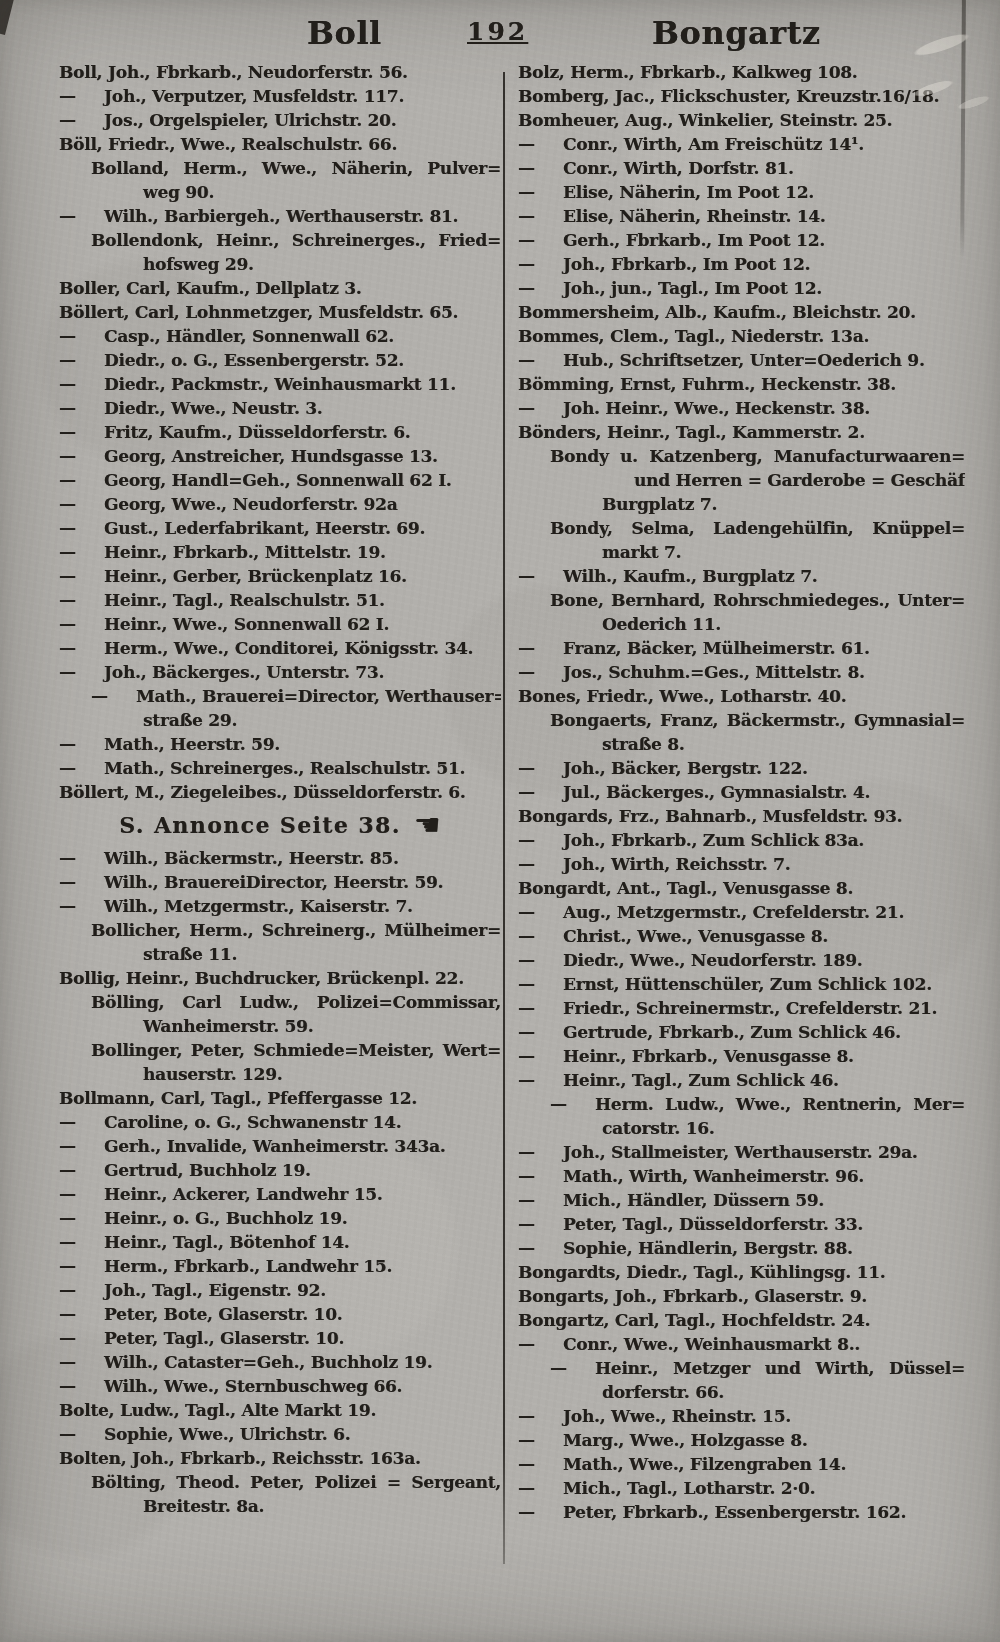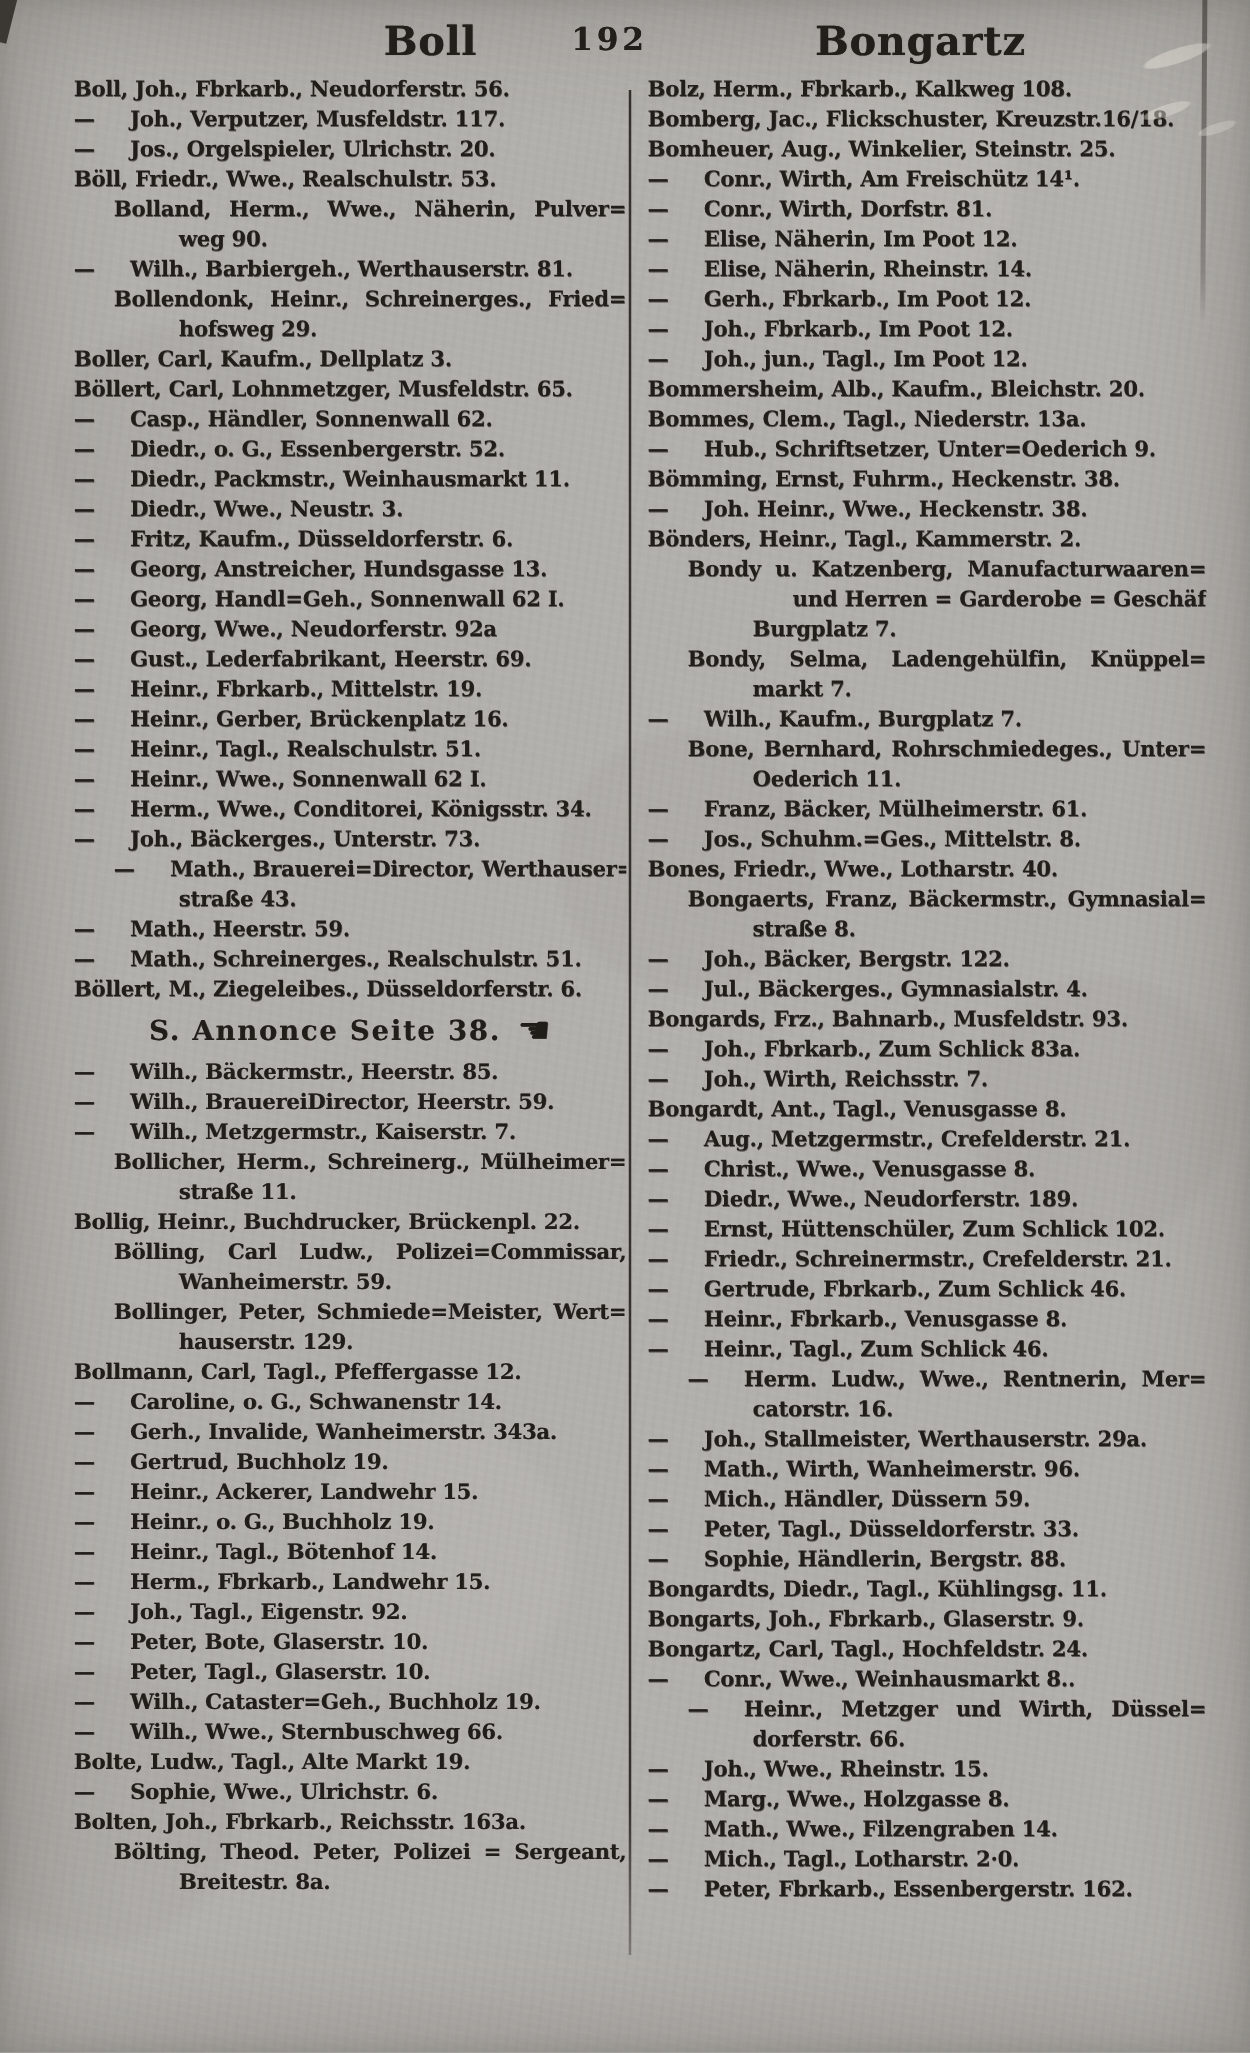--- a/index.html
+++ b/index.html
@@ -22,22 +22,22 @@
     font-family:"DejaVu Serif","Liberation Serif",serif;
     color:var(--ink);
   }
   .vignette{position:absolute;inset:0;pointer-events:none;z-index:6;
     box-shadow:inset 0 0 95px rgba(56,52,46,.33), inset 0 0 16px rgba(70,66,60,.15);}
   
   .htitle{position:absolute;top:14px;font-size:32px;font-weight:700;letter-spacing:.5px;
     text-shadow:0 0 .6px rgba(25,22,18,.8);}
   .htitle.left{left:307px;}
   .htitle.right{left:652px;}
-  .pagenum{position:absolute;top:17px;left:457px;font-size:25px;font-weight:700;letter-spacing:3px;
-    text-shadow:0 0 .5px rgba(25,22,18,.7);}
+  .pagenum{position:absolute;top:17px;left:467px;font-size:25px;font-weight:700;letter-spacing:3px;
+    text-shadow:0 0 .5px rgba(25,22,18,.7);text-decoration:underline;}
   
   .divider{position:absolute;left:503px;top:72px;width:2px;height:1492px;
     background:linear-gradient(to bottom, rgba(30,27,23,.85) 0 92%, rgba(30,27,23,.35));z-index:2;}
   .col{position:absolute;top:60px;height:1578px;overflow:hidden;z-index:3;}
   .col-left{left:59px;width:442px;}
   .col-right{left:518px;width:447px;}
   .entry{margin:0;}
   .line{
     white-space:nowrap;height:24px;line-height:24px;
     font-size:17px;font-weight:700;letter-spacing:-.25px;
@@ -79,21 +79,21 @@
       <div class="entry">
         <div class="line">Boll, Joh., Fbrkarb., Neudorferstr. 56.</div>
       </div>
       <div class="entry">
         <div class="line"><span class="dash">—</span>Joh., Verputzer, Musfeldstr. 117.</div>
       </div>
       <div class="entry">
         <div class="line"><span class="dash">—</span>Jos., Orgelspieler, Ulrichstr. 20.</div>
       </div>
       <div class="entry">
-        <div class="line">Böll, Friedr., Wwe., Realschulstr. 53.</div>
+        <div class="line">Böll, Friedr., Wwe., Realschulstr. 66.</div>
       </div>
       <div class="entry">
         <div class="line fill">Bolland, Herm., Wwe., Näherin, Pulver=</div>
         <div class="line cont">weg 90.</div>
       </div>
       <div class="entry">
         <div class="line"><span class="dash">—</span>Wilh., Barbiergeh., Werthauserstr. 81.</div>
       </div>
       <div class="entry">
         <div class="line fill">Bollendonk, Heinr., Schreinerges., Fried=</div>
@@ -145,21 +145,21 @@
         <div class="line"><span class="dash">—</span>Heinr., Wwe., Sonnenwall 62 I.</div>
       </div>
       <div class="entry">
         <div class="line"><span class="dash">—</span>Herm., Wwe., Conditorei, Königsstr. 34.</div>
       </div>
       <div class="entry">
         <div class="line"><span class="dash">—</span>Joh., Bäckerges., Unterstr. 73.</div>
       </div>
       <div class="entry">
         <div class="line fill"><span class="dash">—</span>Math., Brauerei=Director, Werthauser=</div>
-        <div class="line cont">straße 43.</div>
+        <div class="line cont">straße 29.</div>
       </div>
       <div class="entry">
         <div class="line"><span class="dash">—</span>Math., Heerstr. 59.</div>
       </div>
       <div class="entry">
         <div class="line"><span class="dash">—</span>Math., Schreinerges., Realschulstr. 51.</div>
       </div>
       <div class="entry">
         <div class="line">Böllert, M., Ziegeleibes., Düsseldorferstr. 6.</div>
       </div>

